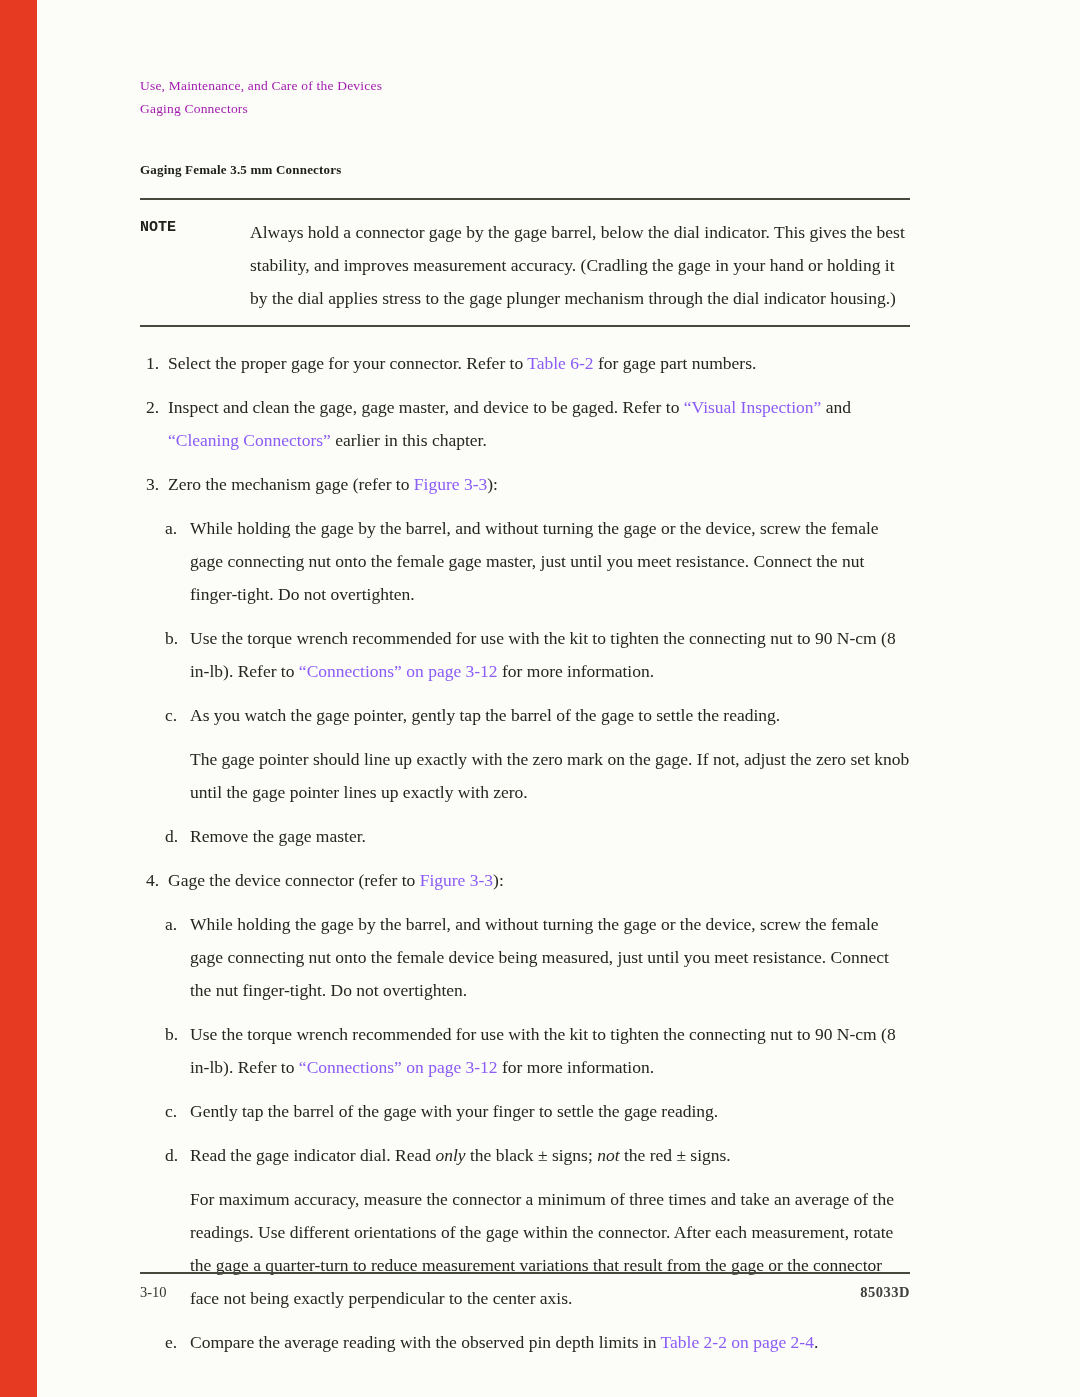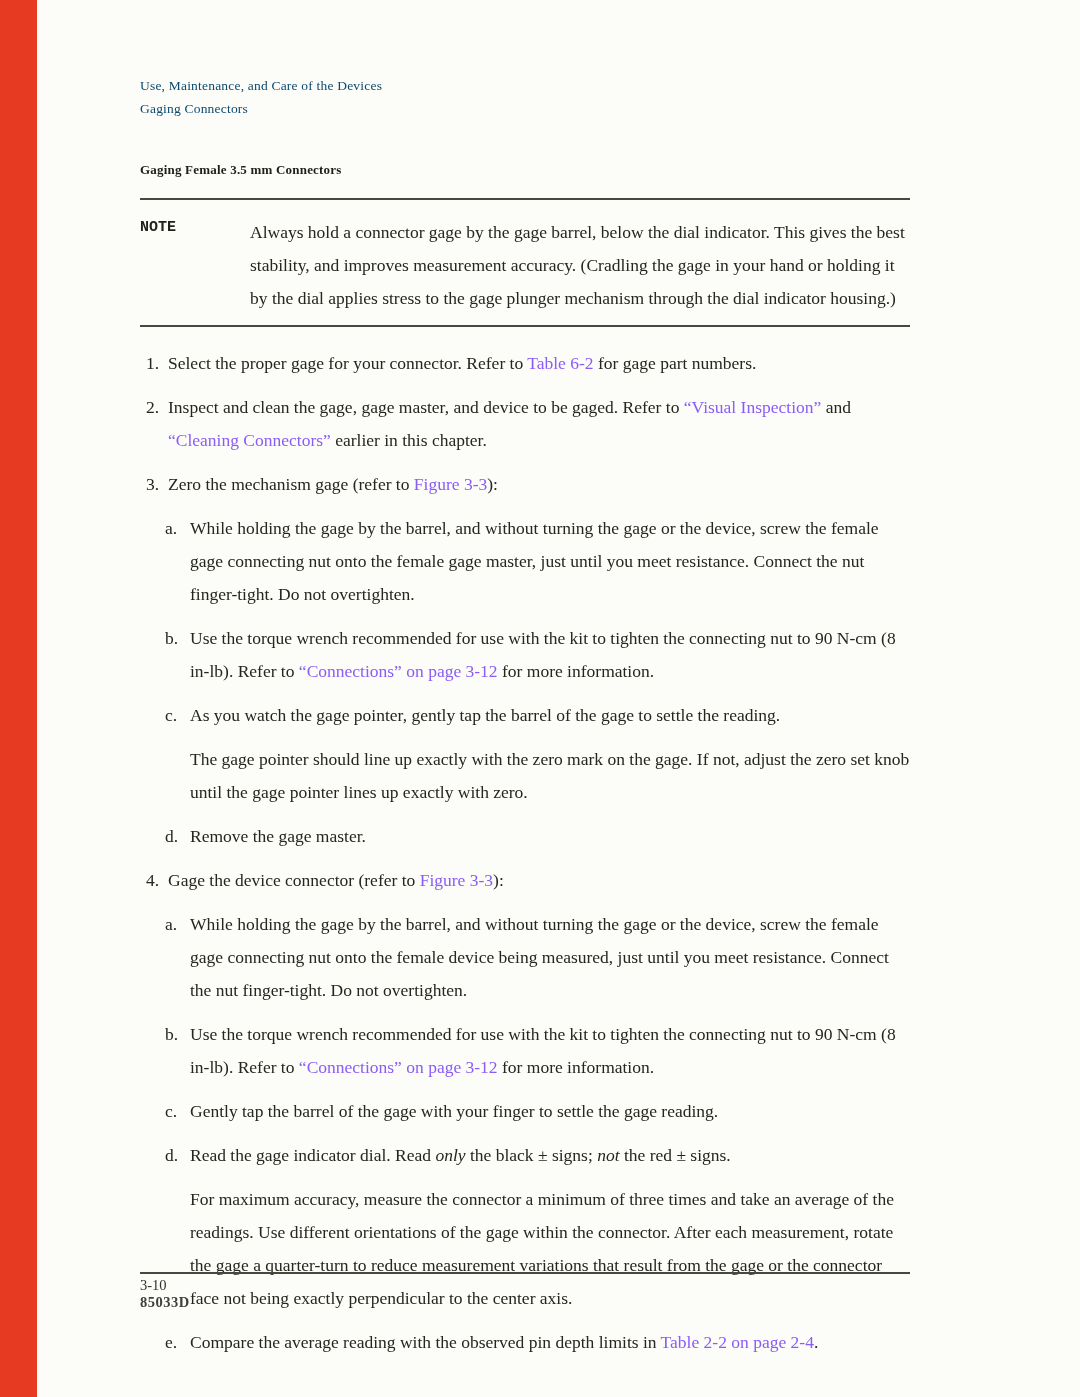--- a/index.html
+++ b/index.html
@@ -21,21 +21,21 @@
   }
   .content {
     position: absolute;
     left: 140px; top: 0;
     width: 770px;
   }
   .running-header {
     margin-top: 74px;
     font-size: 13.5px;
     line-height: 23px;
-    color: #0c4a6e;
+    color: #a21caf;
     letter-spacing: 0.2px;
   }
   .doc-title {
     margin: 42px 0 0 0;
     font-size: 13px;
     font-weight: bold;
     color: #1f1f1a;
     letter-spacing: 0.2px;
   }
   .rule {
@@ -75,23 +75,22 @@
   .ref { color: #8b5cf6; }
   .em { font-style: italic; }
   .footer {
     position: absolute;
     left: 140px; top: 1272px;
     width: 770px;
   }
   .footer-row {
     display: flex;
     justify-content: space-between;
-    margin-top: 3px;
+    margin-top: 10px;
     font-size: 14.5px;
-    flex-direction: column;
   }
   .footer-left { color: #33332c; }
   .footer-right { color: #404040; font-weight: bold; letter-spacing: 0.5px; }
 </style>
 </head>
 <body>
 
 <div class="page">
   <div class="stripe"></div>
 

